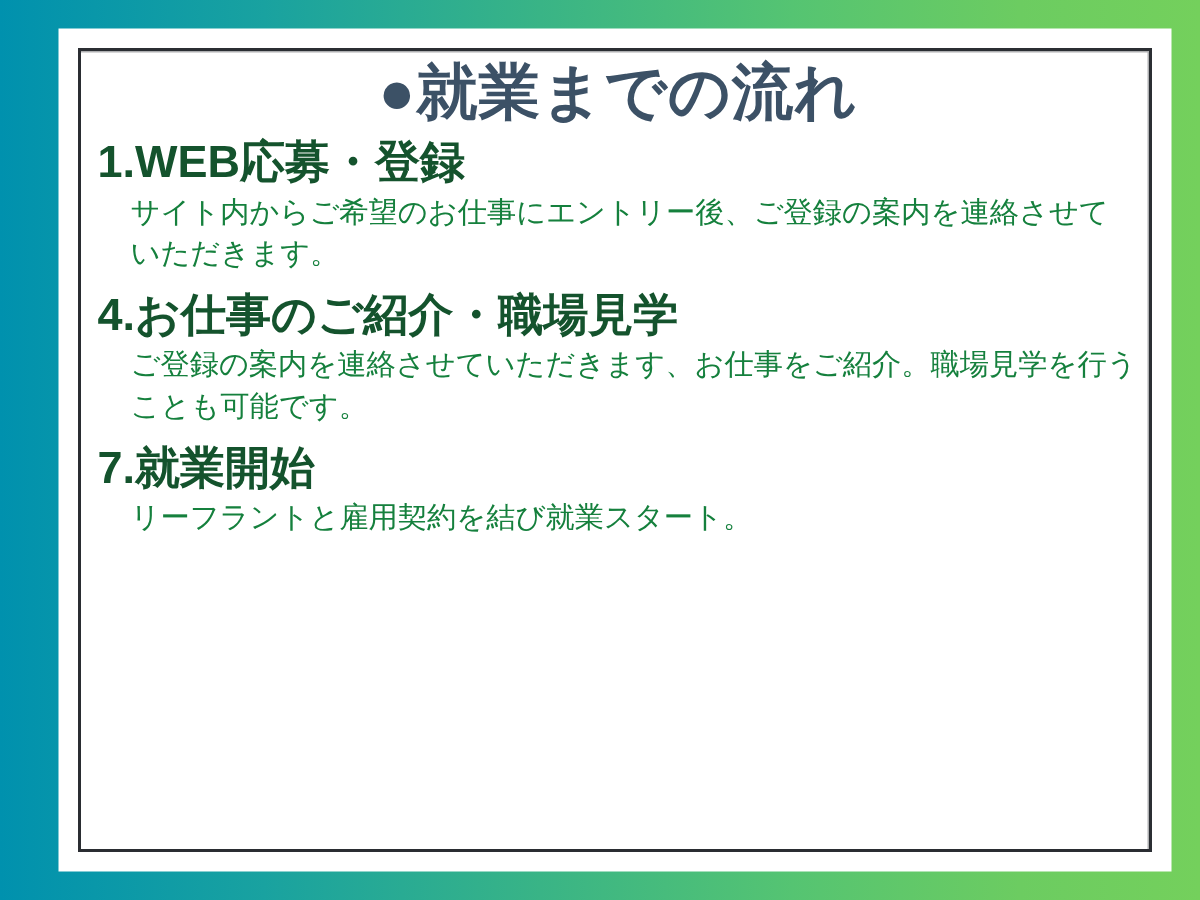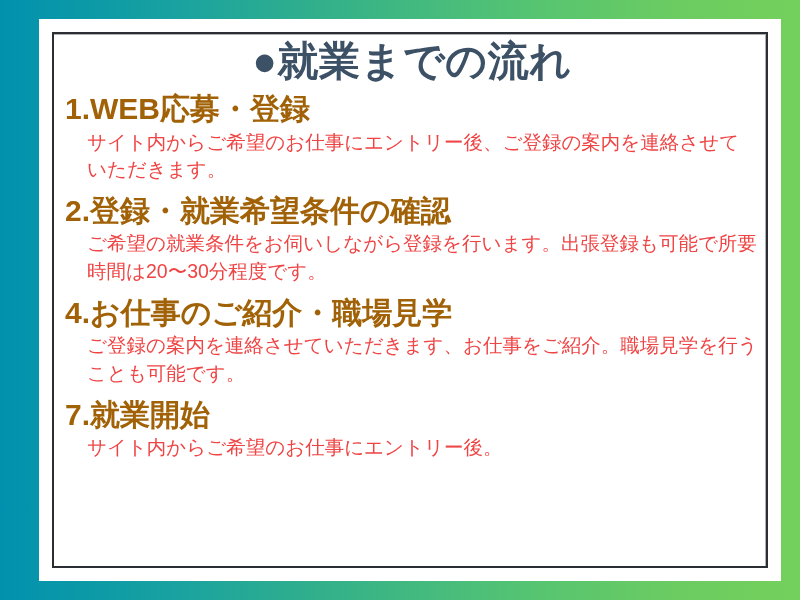--- a/index.html
+++ b/index.html
@@ -80,60 +80,56 @@
   .step {
     margin-bottom: 9px;
   }
   .step:last-child {
     margin-bottom: 0;
   }
 
   .step-heading {
     font-size: 30px;
     font-weight: bold;
-    color: #a16207;
+    color: #14532d;
     line-height: 1.22;
     margin: 0 0 1px 0;
     white-space: nowrap;
   }
 
   .step-body {
     font-size: 19.5px;
     font-weight: normal;
-    color: #ef4444;
+    color: #15803d;
     line-height: 1.42;
     margin: 0 0 0 22px;
     max-width: 680px;
   }
 </style>
 </head>
 <body>
 
 <div id="poster">
   <div id="white-card">
     <div id="ink-frame"></div>
     <div id="content">
 
       <h1 id="poster-title">●就業までの流れ</h1>
 
       <div class="step">
         <div class="step-heading">1.WEB応募・登録</div>
         <div class="step-body">サイト内からご希望のお仕事にエントリー後、ご登録の案内を連絡させていただきます。</div>
       </div>
 
-      <div class="step">
-        <div class="step-heading">2.登録・就業希望条件の確認</div>
-        <div class="step-body">ご希望の就業条件をお伺いしながら登録を行います。出張登録も可能で所要時間は20〜30分程度です。</div>
-      </div>
 
       <div class="step">
         <div class="step-heading">4.お仕事のご紹介・職場見学</div>
         <div class="step-body">ご登録の案内を連絡させていただきます、お仕事をご紹介。職場見学を行うことも可能です。</div>
       </div>
 
       <div class="step">
         <div class="step-heading">7.就業開始</div>
-        <div class="step-body">サイト内からご希望のお仕事にエントリー後。</div>
+        <div class="step-body">リーフラントと雇用契約を結び就業スタート。</div>
       </div>
 
     </div>
   </div>
 </div>
 
 </body></html>

